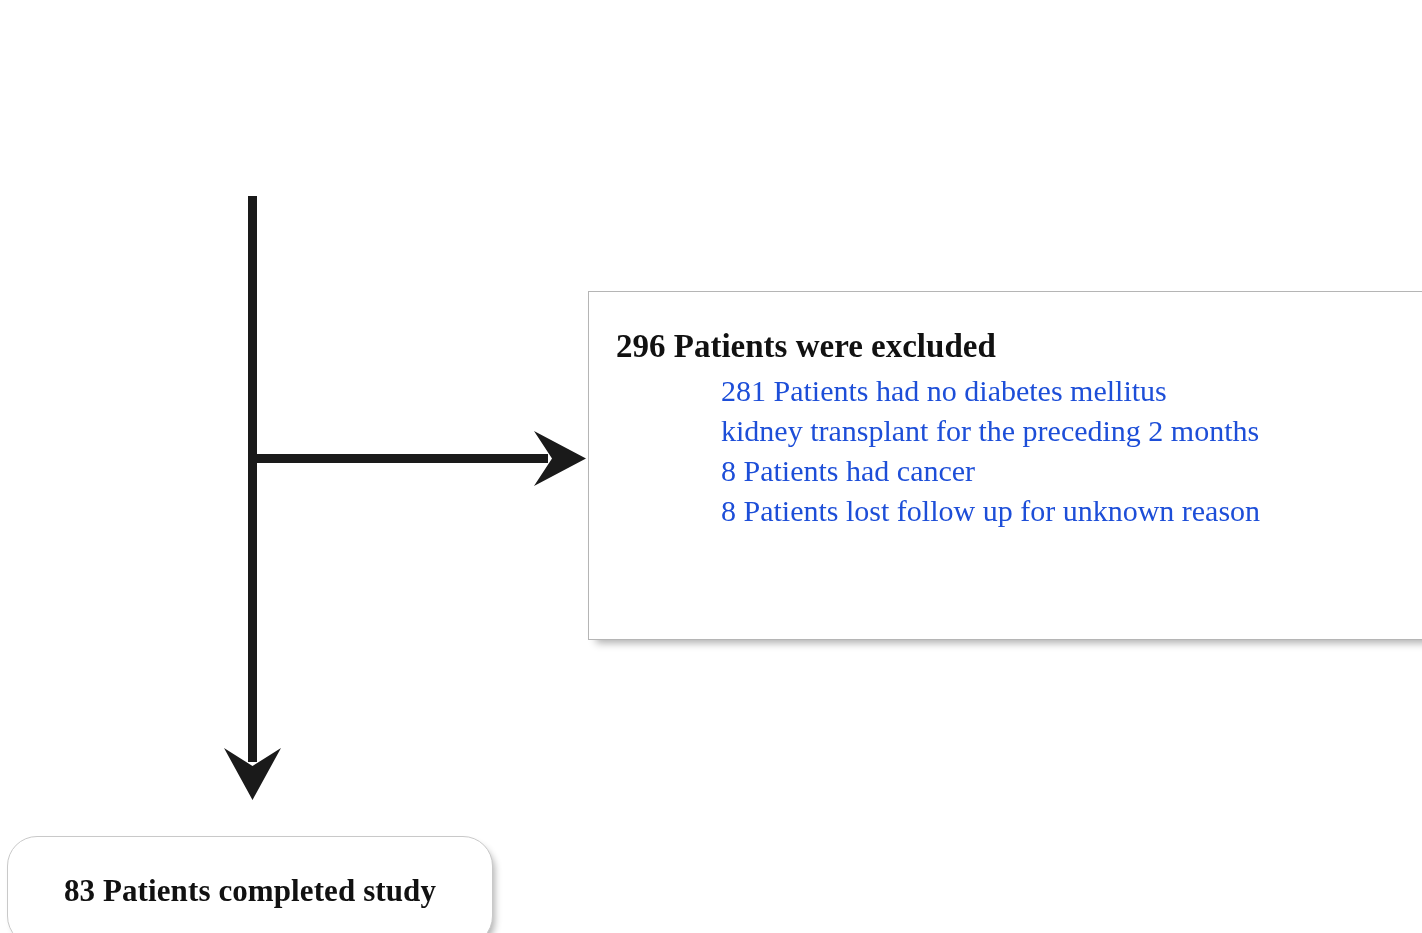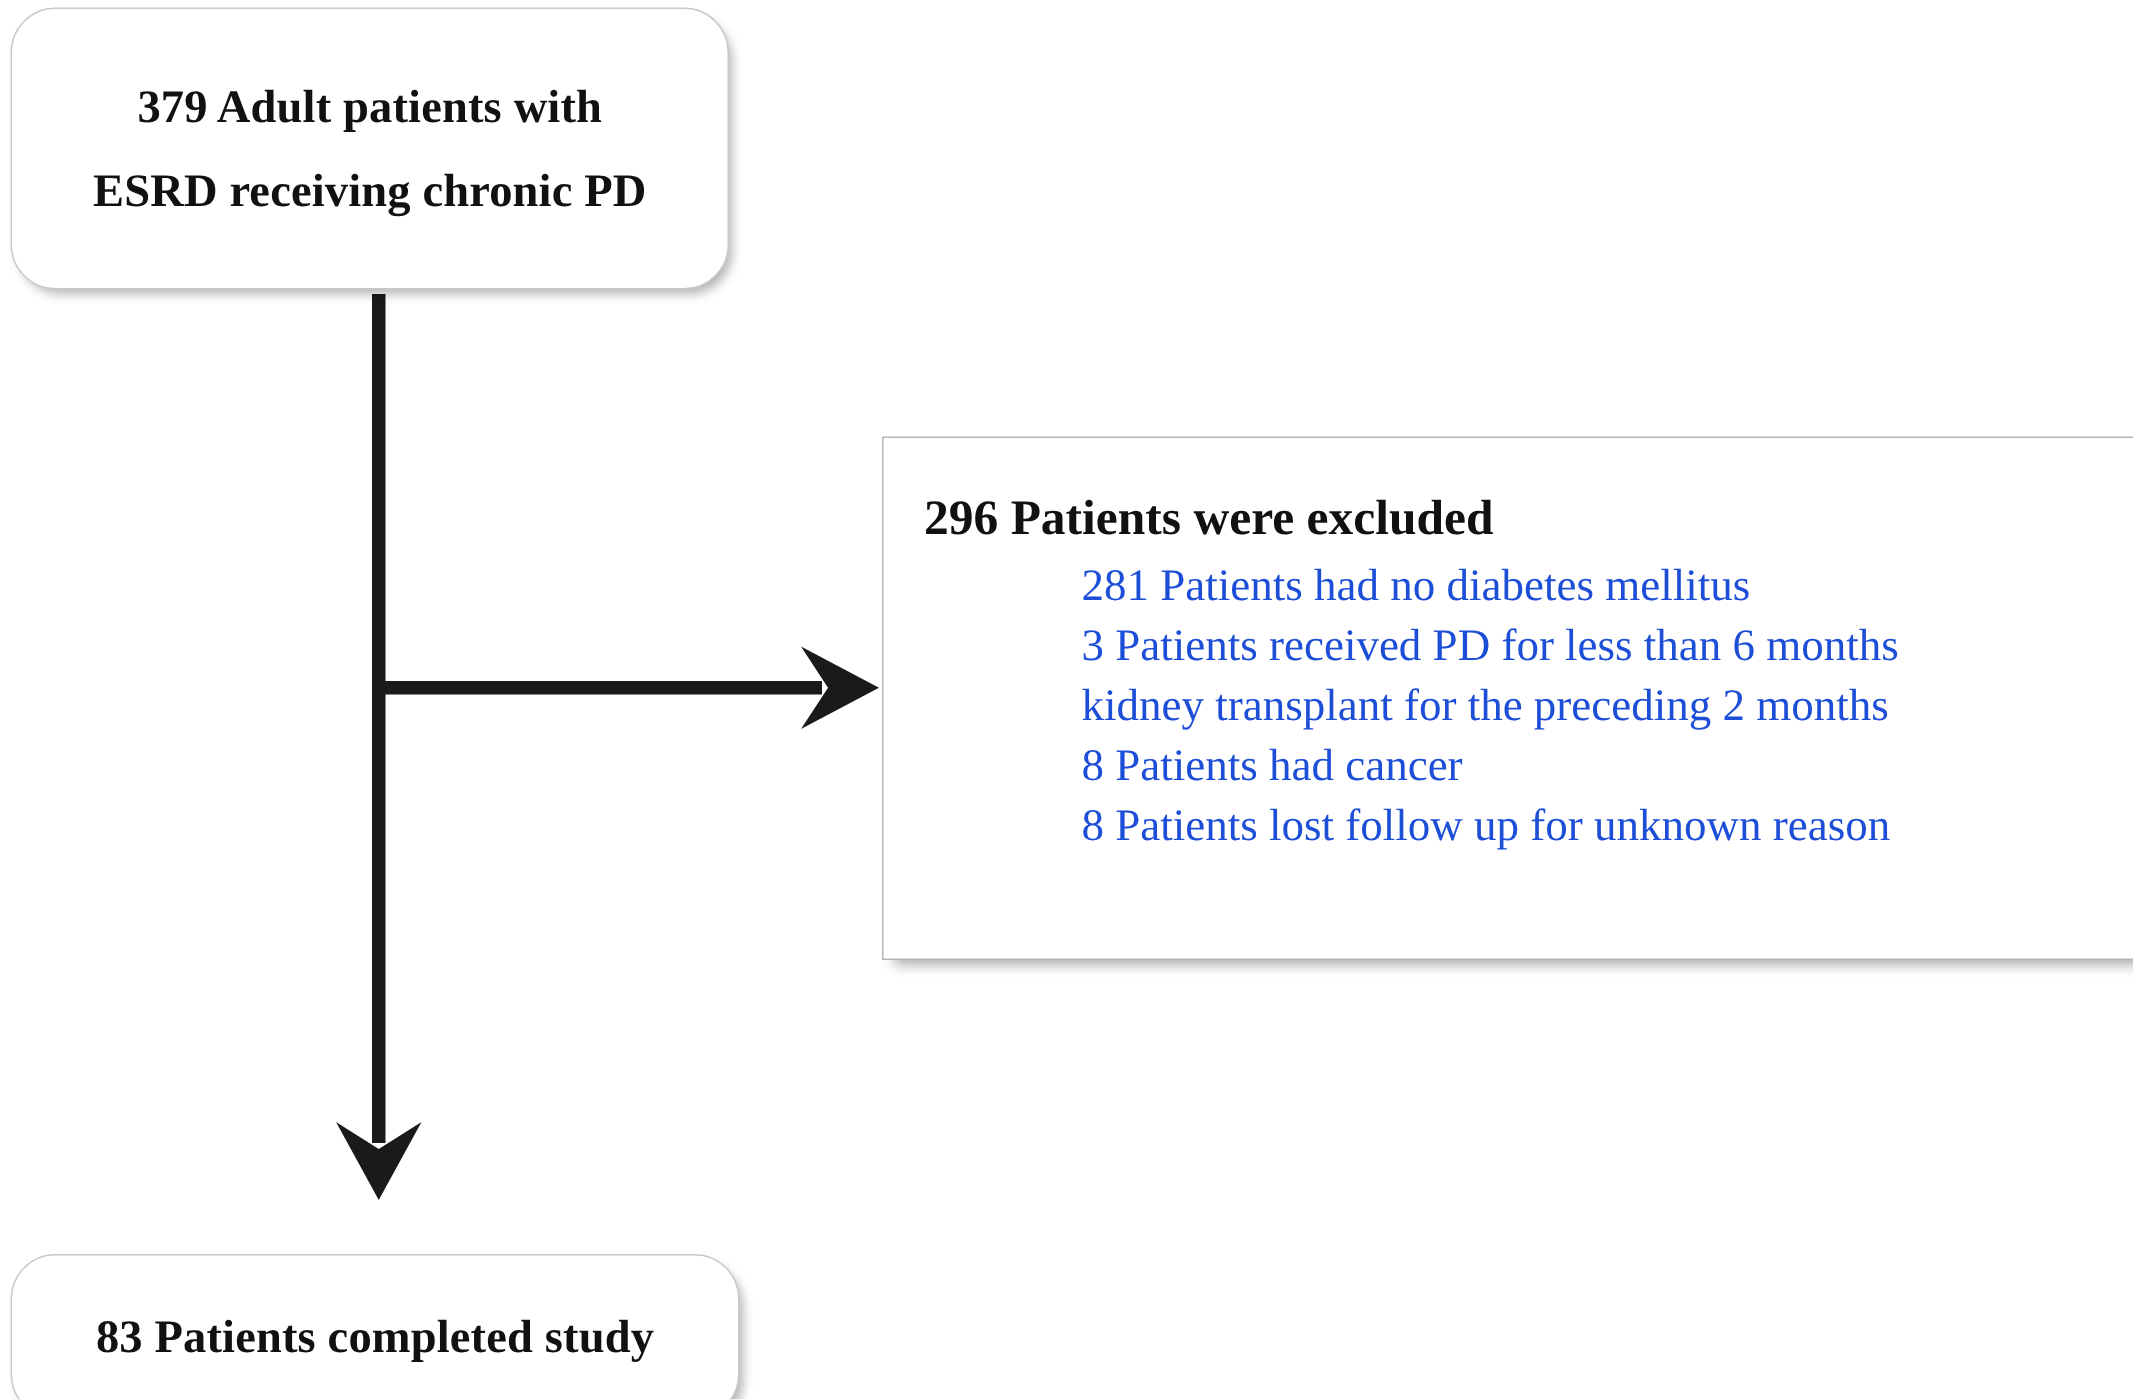--- a/index.html
+++ b/index.html
@@ -133,30 +133,25 @@
              L 281 748 Z" fill="#1a1a1a"></path>
 
     <line x1="248" y1="458.5" x2="548" y2="458.5" stroke="#1a1a1a" stroke-width="9"></line>
 
     <path d="M 586 458.5
              L 534 431
              L 552 458.5
              L 534 486 Z" fill="#1a1a1a"></path>
   </svg>
 
-  <div class="node rounded" id="box-enrolled">
-    <div class="line">379 Adult patients with</div>
-    <div class="line">ESRD receiving chronic PD</div>
-  </div>
 
   <div class="node square" id="box-excluded">
     <div class="excl-heading">296 Patients were excluded</div>
     <ul class="excl-list">
       <li>281 Patients had no diabetes mellitus</li>
-      <li>3 Patients received PD for less than 6 months</li>
       <li>kidney transplant for the preceding 2 months</li>
       <li>8 Patients had cancer</li>
       <li>8 Patients lost follow up for unknown reason</li>
     </ul>
   </div>
 
   <div class="node rounded" id="box-completed">
     <div class="line">83 Patients completed study</div>
   </div>
 

